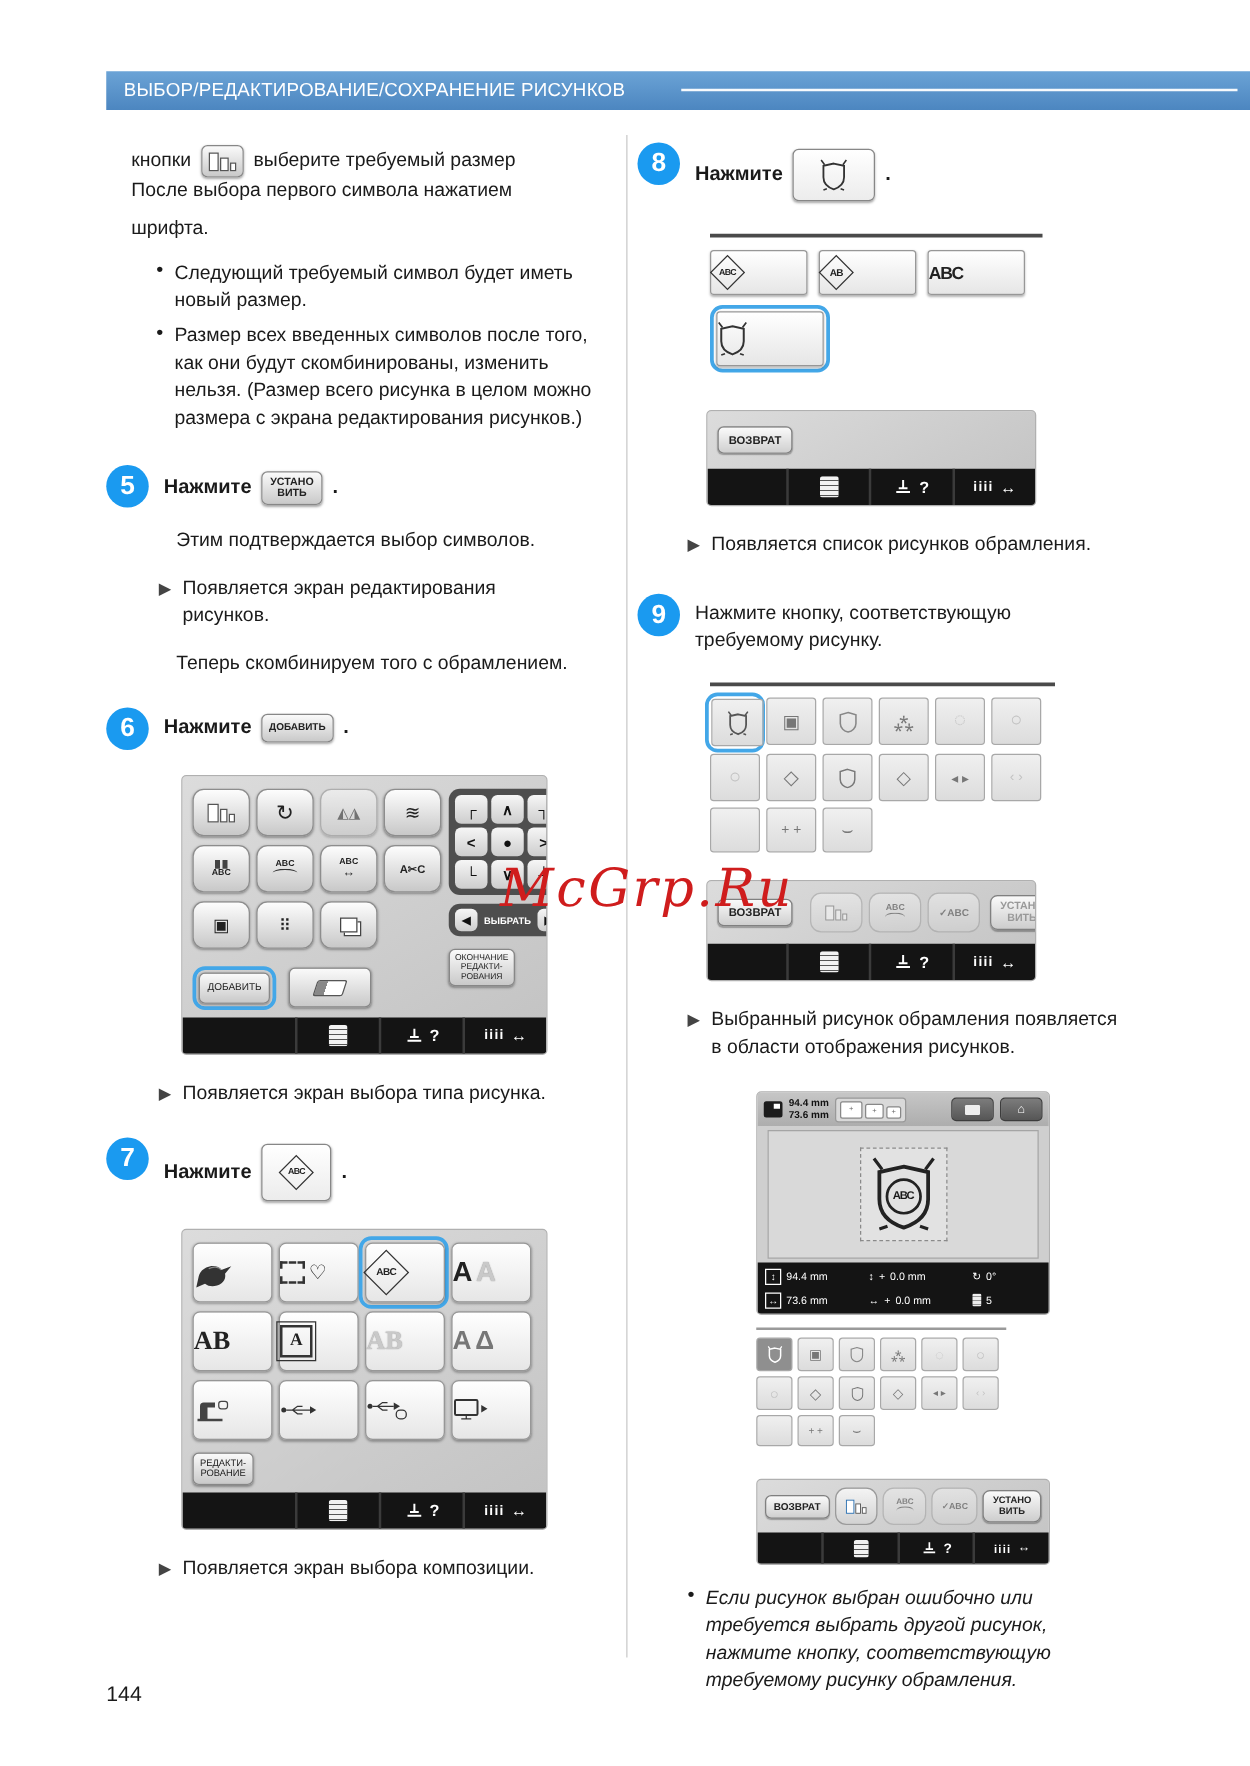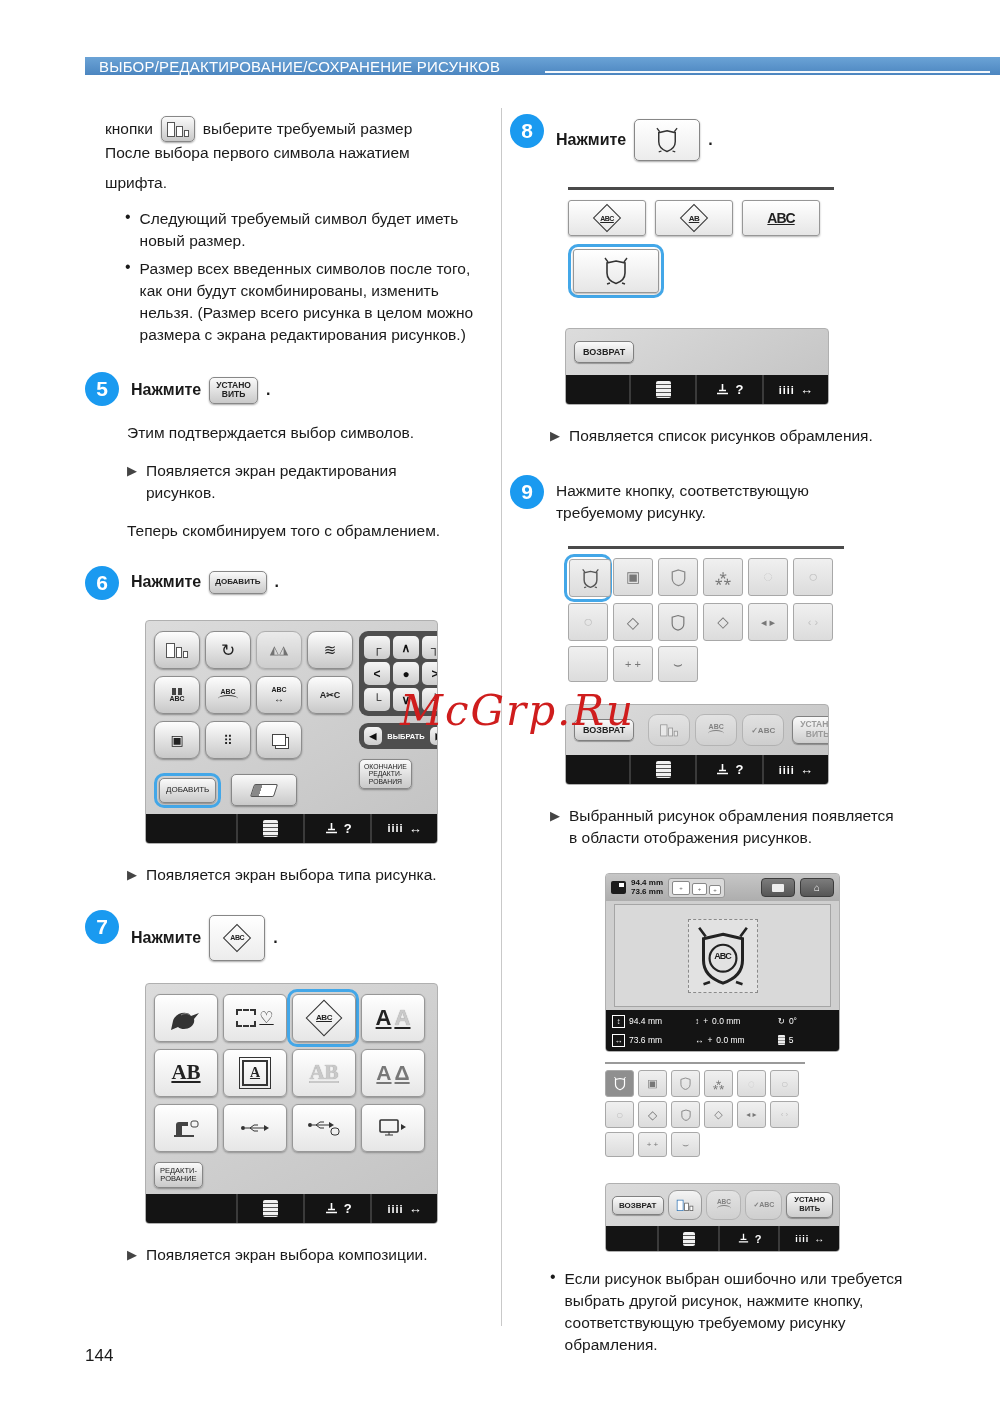--- a/index.html
+++ b/index.html
@@ -1,19 +1,19 @@
 <!DOCTYPE html>
 <html><head>
 <meta charset="utf-8">
 <style>
   html,body{margin:0;padding:0;}
   body{width:1000px;height:1413px;position:relative;background:#fff;
        font-family:"Liberation Sans",sans-serif;color:#1a1a1a;overflow:hidden;}
   
-  .header-bar{position:absolute;left:85px;right:0;top:57px;height:18px;
+  .header-bar{position:absolute;left:85px;right:0;top:57px;height:31px;
     background:linear-gradient(#6ba3d6,#4c86c0);color:#fff;font-size:15px;
     display:flex;align-items:center;padding-left:14px;letter-spacing:.2px;}
   .header-rule{position:absolute;left:460px;right:10px;top:14px;height:2px;background:#fff;opacity:.95;}
   .col-divider{position:absolute;left:501px;top:108px;width:1px;height:1218px;background:#c9c9c9;}
   .page-num{position:absolute;left:85px;top:1346px;font-size:17px;}
   .watermark{position:absolute;left:400px;top:686px;z-index:60;color:#cf1d1d;
     font-family:"DejaVu Serif",serif;font-style:italic;font-size:42px;letter-spacing:2px;}
   .col{position:absolute;top:108px;}
   .col-left{left:85px;width:408px;}
   .col-right{left:510px;width:434px;}
@@ -23,21 +23,21 @@
   .sq{width:11px;height:11px;background:#000;margin-top:4px;flex:0 0 auto;}
   .indent1{margin-left:20px;}
   .bullet{display:flex;gap:9px;margin-left:40px;margin-top:6px;}
   .bullet .dot{flex:0 0 auto;}
   .result{display:flex;gap:9px;margin-left:42px;margin-top:16px;}
   .result .arr{color:#444;font-size:13px;margin-top:3px;flex:0 0 auto;}
   .step{display:flex;gap:12px;align-items:flex-start;}
   .stepnum{flex:0 0 auto;width:34px;height:34px;border-radius:50%;background:#1a9af0;color:#fff;
     font-weight:bold;font-size:21px;display:flex;align-items:center;justify-content:center;}
   .steplab{font-weight:bold;font-size:16px;padding-top:5px;display:flex;align-items:center;gap:8px;flex-wrap:wrap;}
-  .step-body{margin-left:42px;}
+  .step-body{margin-left:56px;}
   
   .mkey{display:inline-flex;flex-direction:column;align-items:center;justify-content:center;
     background:linear-gradient(#fafafa,#c9c9c9);border:1px solid #878787;border-radius:5px;
     box-shadow:0 1px 2px rgba(0,0,0,.35);font-size:8.5px;line-height:1.1;padding:3px 6px;color:#222;}
   .mkey-white{background:linear-gradient(#ffffff,#ececec);}
   .hl{display:inline-block;border:3px solid #43a7e8;border-radius:10px;padding:2px;line-height:0;}
   
   .screen{background:linear-gradient(150deg,#dcdcdc,#c2c2c2);border:1px solid #b0b0b0;
     border-radius:4px;overflow:hidden;position:relative;}
   .blackbar{height:29px;background:#141414;display:flex;align-items:stretch;color:#fff;}
@@ -71,21 +71,21 @@
   .eraser{width:22px;height:11px;background:linear-gradient(90deg,#888 0 35%,#fff 35%);
     border:1px solid #555;transform:skewX(-18deg);border-radius:2px;}
   
   .dia{position:relative;width:26px;height:26px;display:flex;align-items:center;justify-content:center;}
   .dia::before{content:"";position:absolute;inset:3px;border:1.6px solid #333;transform:rotate(45deg);}
   .dia b{position:relative;font-size:7px;letter-spacing:-.5px;}
   
   .typegrid{display:grid;grid-template-columns:repeat(4,62px);gap:7px;}
   .wbtn{width:62px;height:46px;border-radius:6px;background:linear-gradient(#ffffff,#e6e6e6);
     border:1px solid #979797;box-shadow:0 1px 2px rgba(0,0,0,.3);
-    display:flex;align-items:center;justify-content:center;gap:3px;font-weight:bold;color:#222;text-decoration:underline;}
+    display:flex;align-items:center;justify-content:flex-start;gap:3px;font-weight:bold;color:#222;}
   .out{color:#c9c9c9;text-shadow:0 0 1px #8a8a8a;}
   .serif{font-family:"Liberation Serif",serif;}
   .dashbox{width:16px;height:14px;border:2px dashed #333;}
   .framedA{width:22px;height:22px;border:2px solid #333;outline:1px solid #333;outline-offset:2px;
     display:flex;align-items:center;justify-content:center;font-family:"Liberation Serif",serif;font-size:14px;}
   
   .fgrid{display:grid;gap:5px;}
   .fcell{border-radius:3px;background:linear-gradient(#f0f0f0,#dcdcdc);border:1px solid #a8a8a8;
     display:flex;align-items:center;justify-content:center;color:#777;}
   .fcell.dim{color:#c2c2c2;}
@@ -704,15 +704,15 @@
       </div>
       <div class="bb-cell" style="font-size:10px;">
         <span class="bars" style="font-size:9px;">iiii</span>
         <span>↔</span>
       </div>
     </div>
   </div>
 
   <div class="bullet" style="margin-left:40px;margin-top:16px;">
     <span class="dot">•</span>
-    <p style="max-width:345px;">Если рисунок выбран ошибочно или требуется выбрать другой рисунок, нажмите кнопку, соответствующую требуемому рисунку обрамления.</p>
+    <p style="max-width:345px;font-style:italic;">Если рисунок выбран ошибочно или требуется выбрать другой рисунок, нажмите кнопку, соответствующую требуемому рисунку обрамления.</p>
   </div>
 </div>
 
 </body></html>

